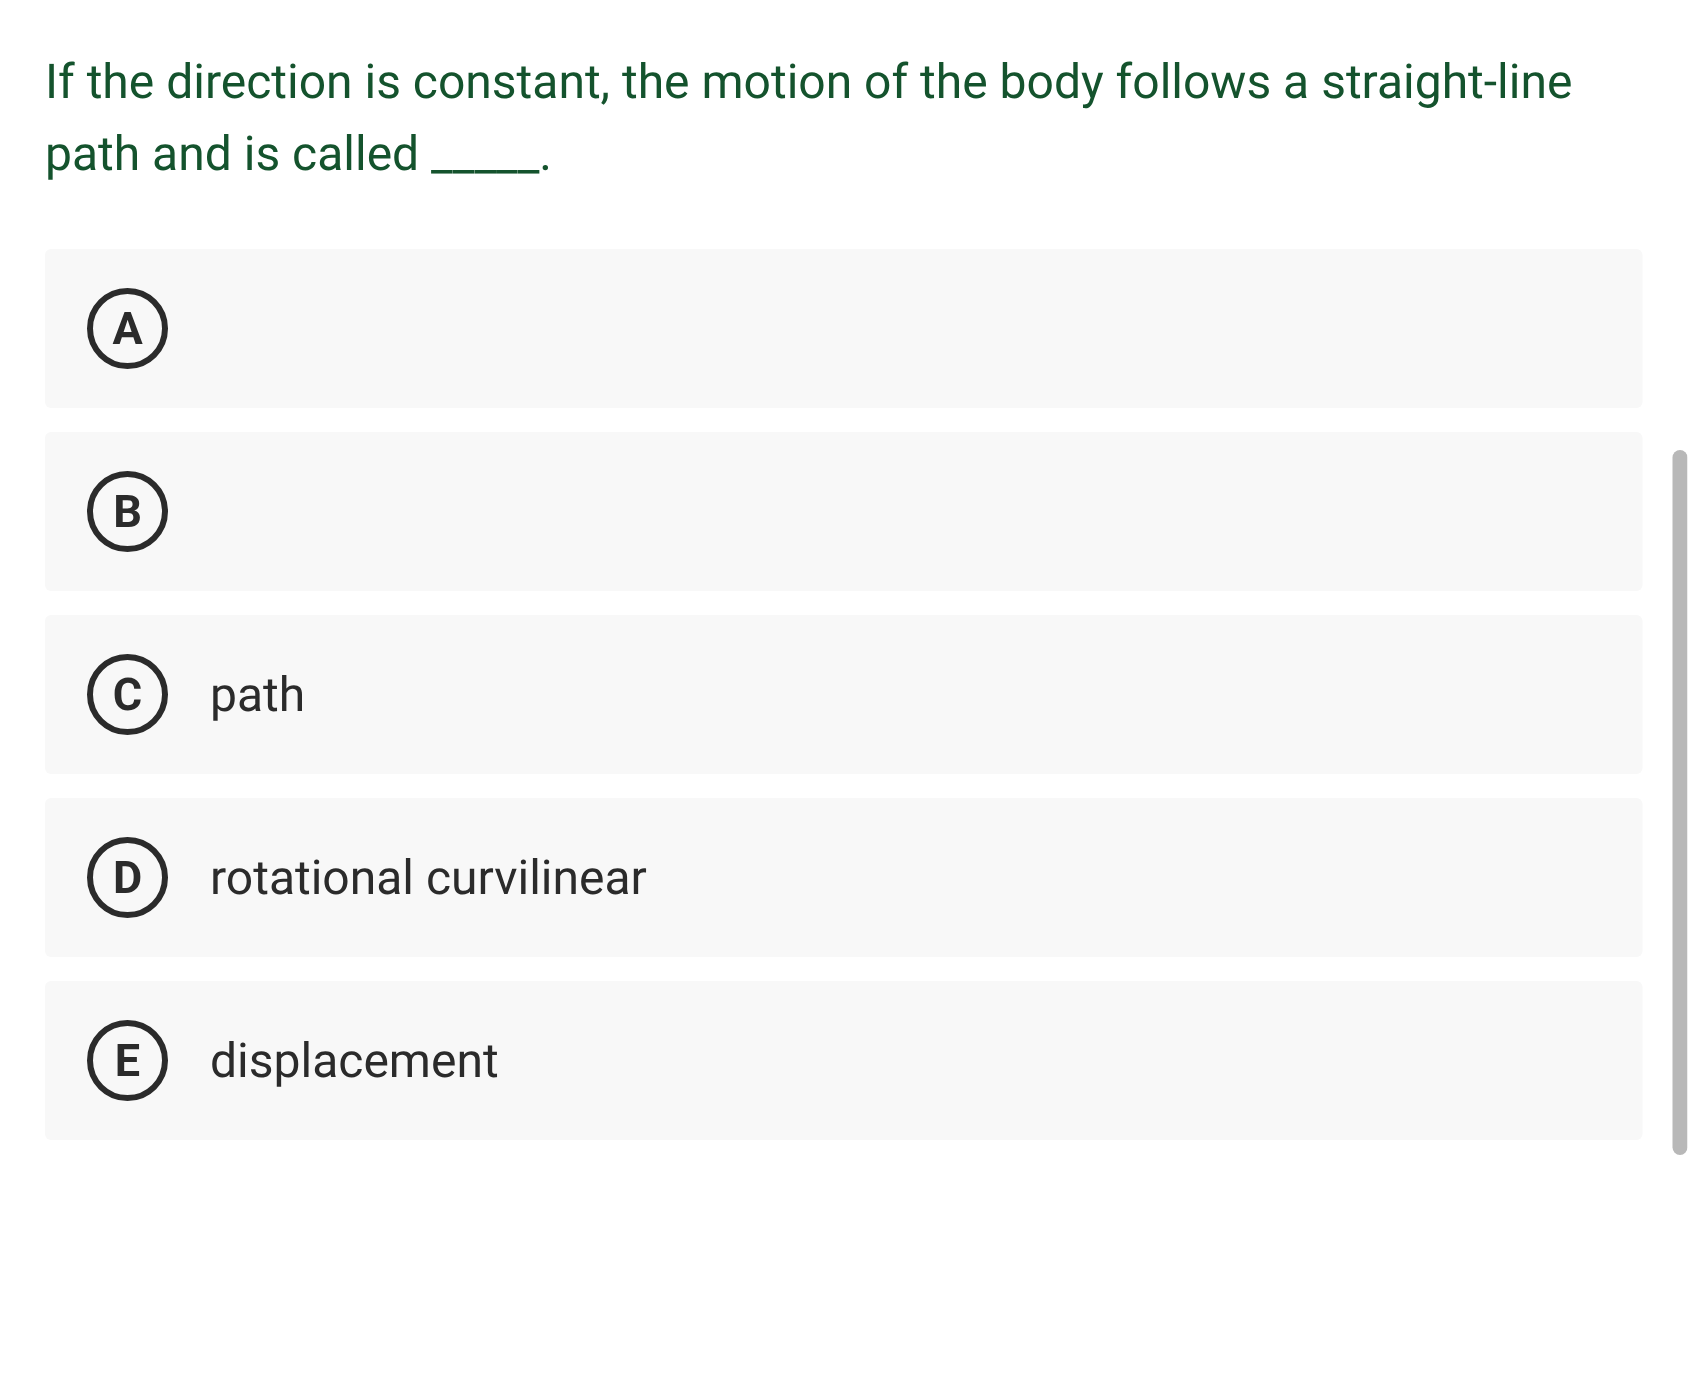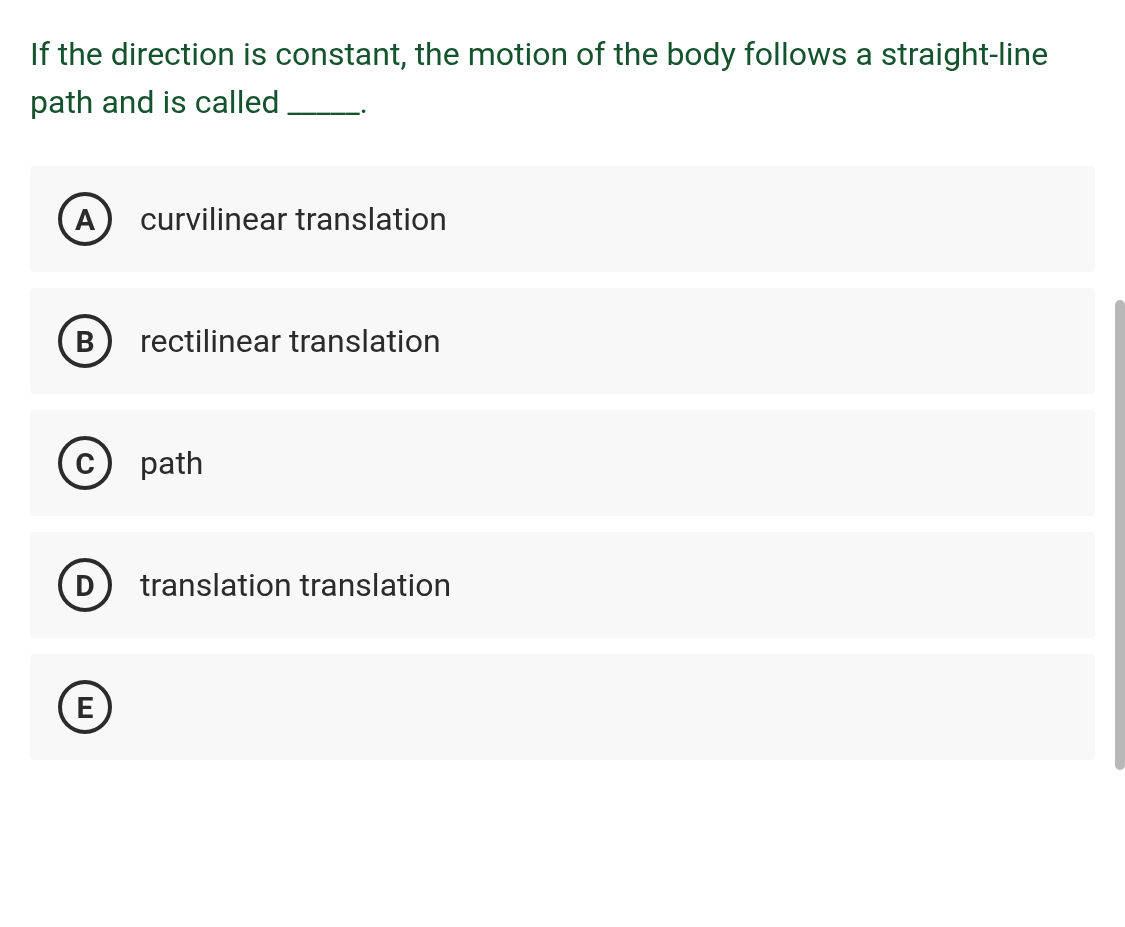--- a/index.html
+++ b/index.html
@@ -66,32 +66,31 @@
     }
   </style>
 </head>
 <body>
 
 <div class="question-text">If the direction is constant, the motion of the body follows a straight-line path and is called _____.</div>
 
 <div class="options">
   <div class="option">
     <div class="option-letter">A</div>
-    <div class="option-text">curvilinear translation</div>
   </div>
   <div class="option">
     <div class="option-letter">B</div>
-    <div class="option-text">rectilinear translation</div>
   </div>
   <div class="option">
     <div class="option-letter">C</div>
     <div class="option-text">path</div>
   </div>
   <div class="option">
     <div class="option-letter">D</div>
-    <div class="option-text">translation translation</div>
+    <div class="option-text">rotational curvilinear</div>
   </div>
   <div class="option">
     <div class="option-letter">E</div>
+    <div class="option-text">displacement</div>
   </div>
 </div>
 
 <div class="scrollbar"></div>
 
 </body></html>

